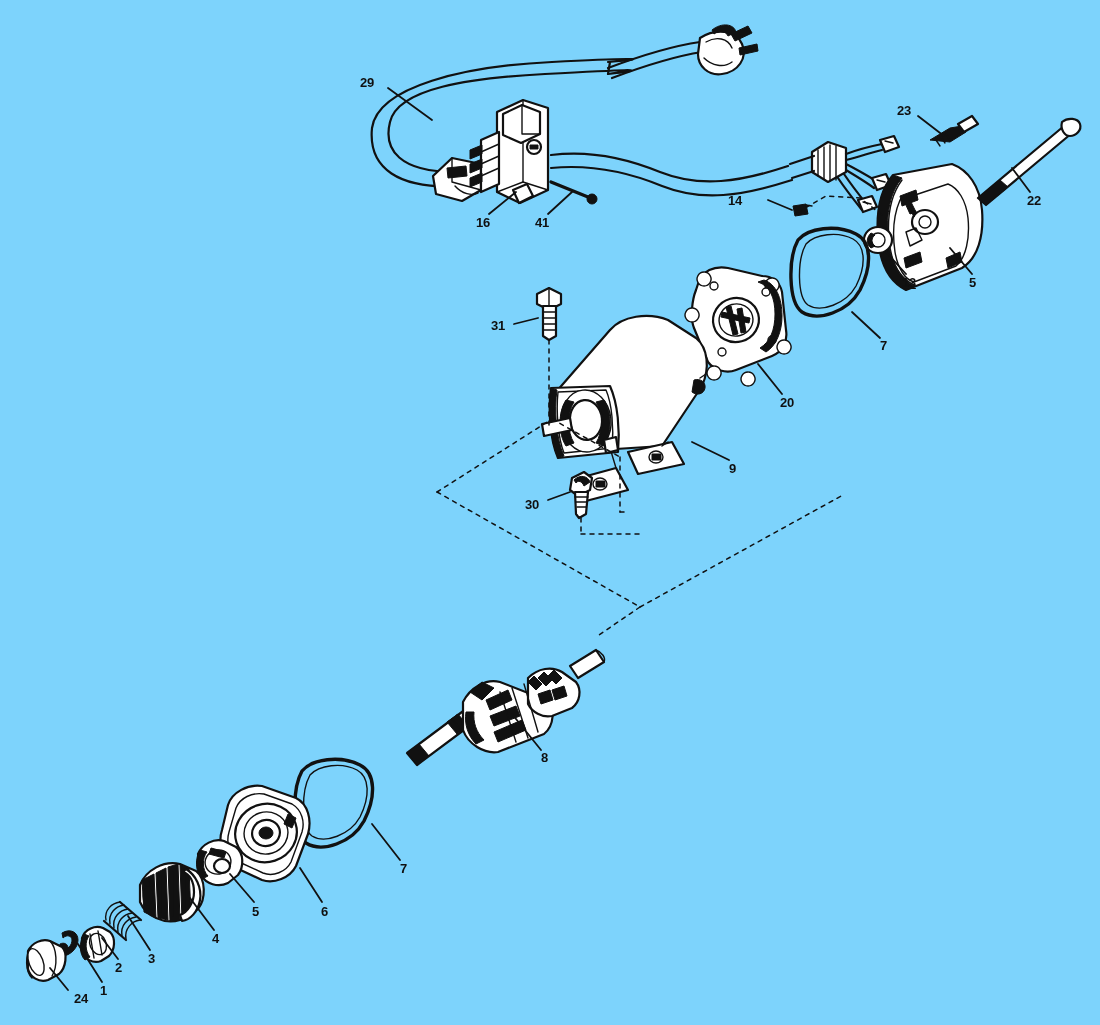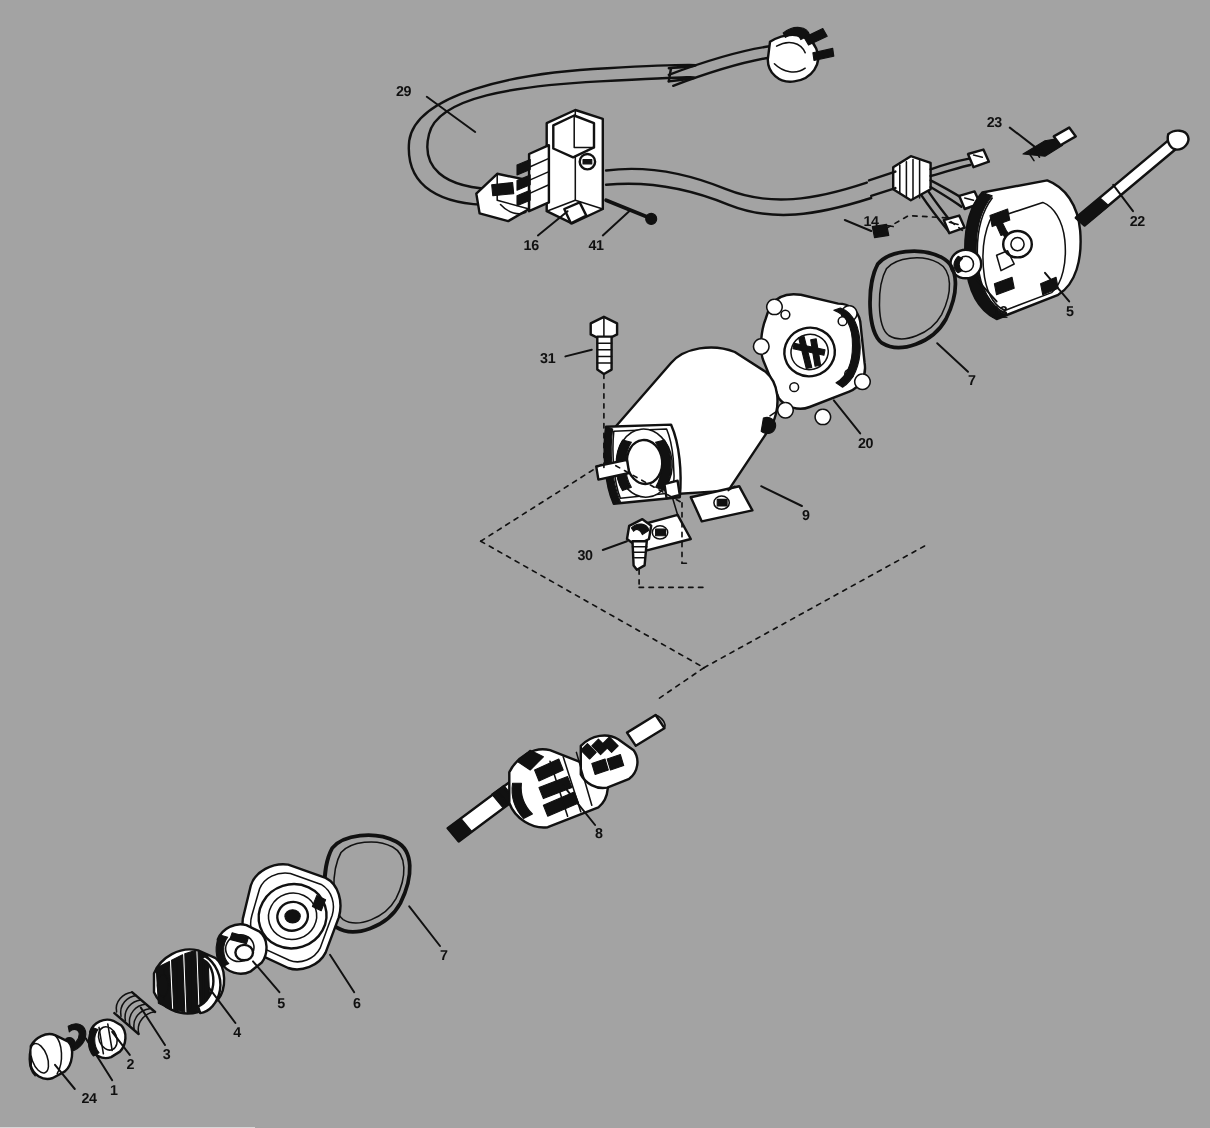--- a/index.html
+++ b/index.html
@@ -1,19 +1,19 @@
 <!DOCTYPE html>
 <html><head>
 <meta charset="utf-8">
 <style>
   html,body{margin:0;padding:0;background:#ffffff;}
   #stage{
     position:relative;
     width:1100px;height:1025px;
-    background:#a3a3a3;
+    background:#7dd3fc;
     overflow:hidden;
     font-family:"Liberation Sans", sans-serif;
   }
   #art{position:absolute;left:0;top:0;width:1100px;height:1025px;}
   .lbl{
     position:absolute;
     font-family:"Liberation Sans", sans-serif;
     font-size:13px;
     font-weight:bold;
     color:#101010;
@@ -411,21 +411,21 @@
       <path class="lead" d="M102 982 L 78 944"></path>
       <path class="lead" d="M68 990 L 50 968"></path>
     </g>
   </svg>
 
   <div class="lbl" style="left:360px;top:75px;">29</div>
   <div class="lbl" style="left:476px;top:215px;">16</div>
   <div class="lbl" style="left:535px;top:215px;">41</div>
   <div class="lbl" style="left:897px;top:103px;">23</div>
   <div class="lbl" style="left:1027px;top:193px;">22</div>
-  <div class="lbl" style="left:785px;top:193px;">14</div>
+  <div class="lbl" style="left:728px;top:193px;">14</div>
   <div class="lbl" style="left:902px;top:275px;text-decoration:underline;">13</div>
   <div class="lbl" style="left:969px;top:275px;">5</div>
   <div class="lbl" style="left:880px;top:338px;">7</div>
   <div class="lbl" style="left:780px;top:395px;">20</div>
   <div class="lbl" style="left:491px;top:318px;">31</div>
   <div class="lbl" style="left:729px;top:461px;">9</div>
   <div class="lbl" style="left:525px;top:497px;">30</div>
   <div class="lbl" style="left:541px;top:750px;">8</div>
   <div class="lbl" style="left:400px;top:861px;">7</div>
   <div class="lbl" style="left:321px;top:904px;">6</div>

